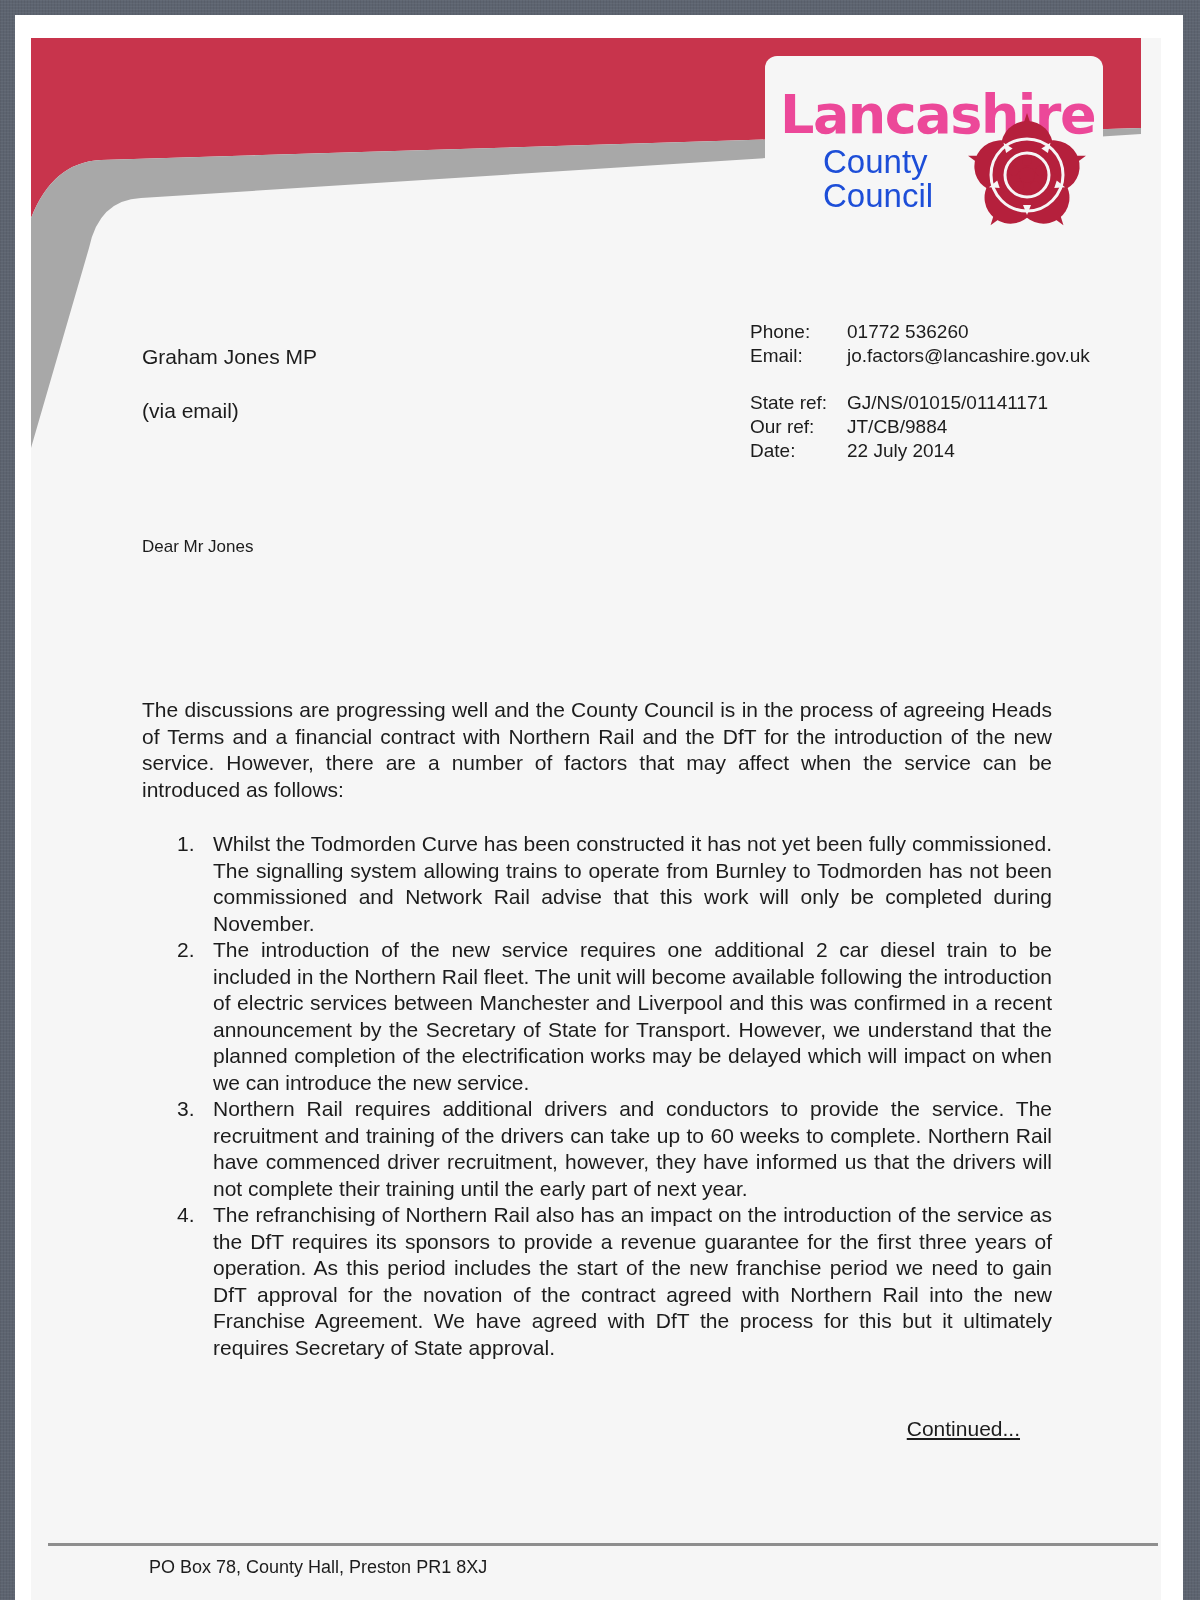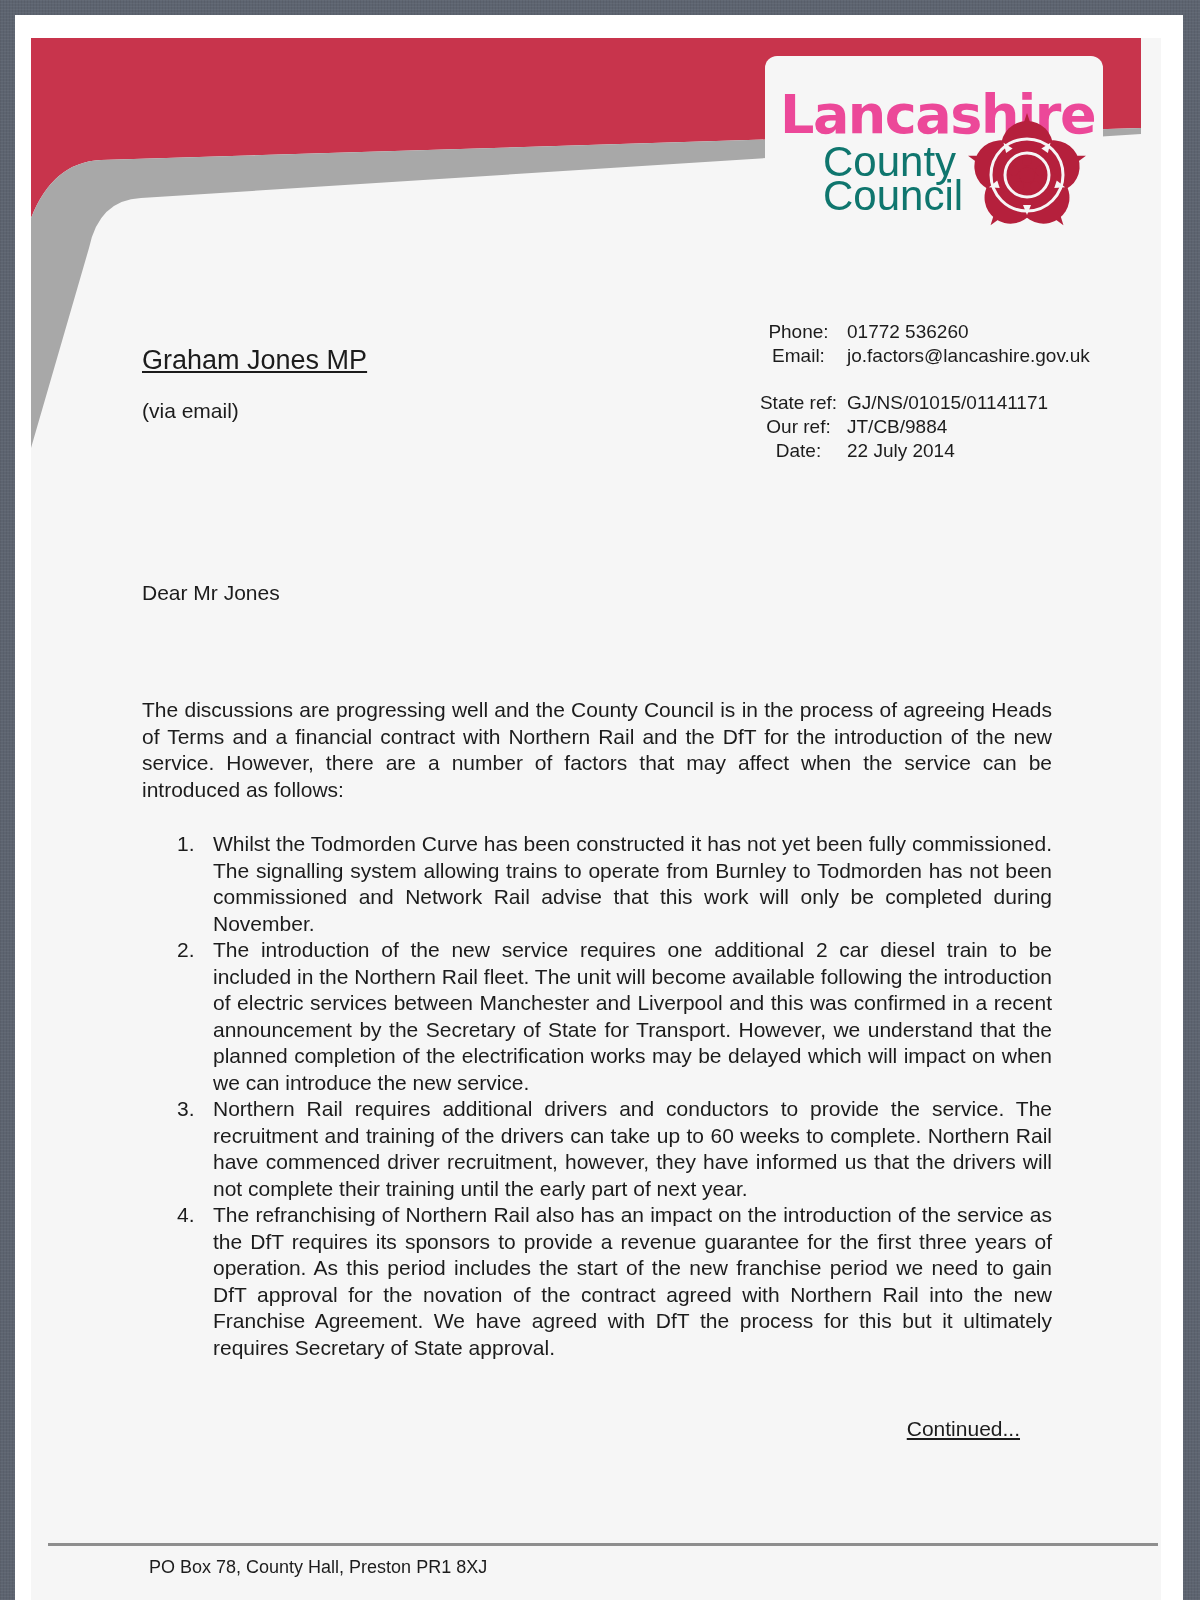--- a/index.html
+++ b/index.html
@@ -32,39 +32,38 @@
       border-radius: 12px 12px 0 0;
     }
     .logo-word {
       position: absolute; left: 765px; top: 68px;
       font-family: "DejaVu Sans", sans-serif;
       font-weight: bold; font-size: 54px; letter-spacing: -1.5px;
       color: #ec4899;
     }
     .logo-sub {
       position: absolute; left: 808px; top: 130px;
-      font-size: 42px; line-height: 34px; color: #0f766e;
+      font-size: 33px; line-height: 34px; color: #1d4ed8;
     }
     .rose { position: absolute; left: 950px; top: 98px; }
 
     .contact {
       position: absolute; left: 735px; top: 305px;
       font-size: 19px; line-height: 24px;
     }
     .contact-row { display: flex; }
-    .contact-row .lbl { width: 97px; text-align: center; }
+    .contact-row .lbl { width: 97px; }
     .contact-gap { height: 23px; }
 
     .addressee {
       position: absolute; left: 127px; top: 330px;
-      font-size: 27px;
-      text-decoration: underline;
+      font-size: 21px;
     }
     .via { position: absolute; left: 127px; top: 384px; font-size: 21px; }
-    .salutation { position: absolute; left: 127px; top: 522px; font-size: 21px; margin-top: 44px; }
+    .salutation { position: absolute; left: 127px; top: 522px; font-size: 17px; }
 
     .body-text {
       position: absolute; left: 127px; width: 910px;
       font-size: 21px; line-height: 26.5px;
       text-align: justify;
     }
     .p1 { top: 577px; }
     .p2 { top: 682px; }
 
     .factors {

